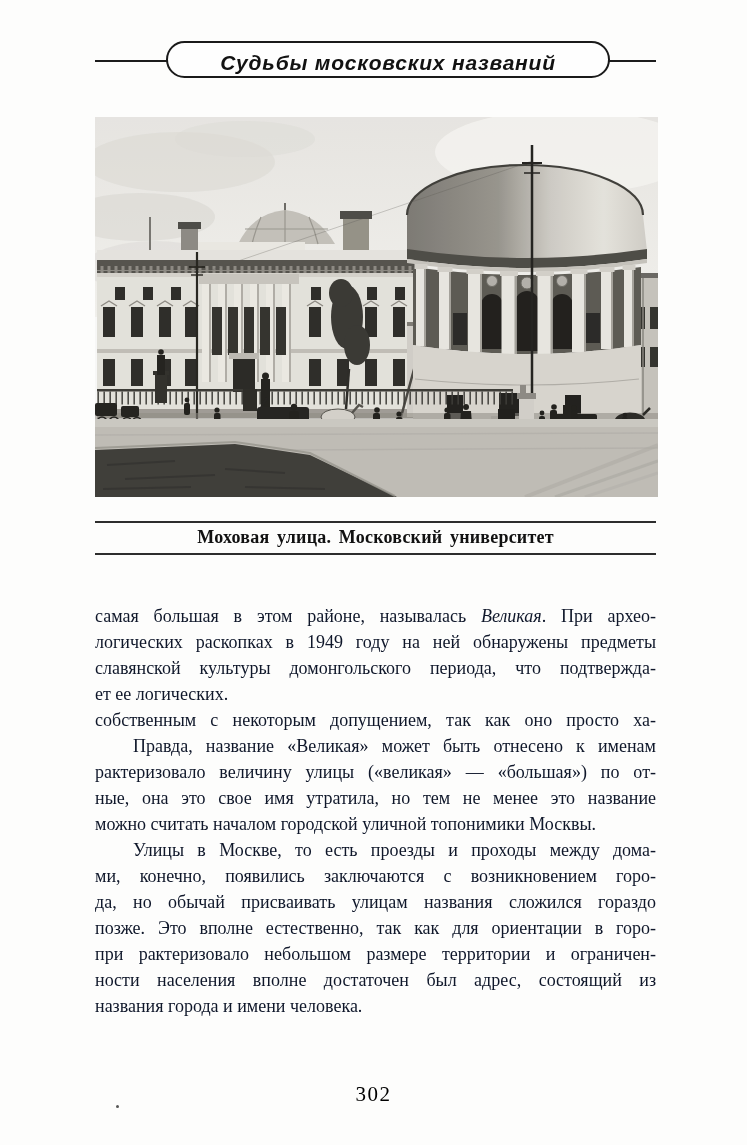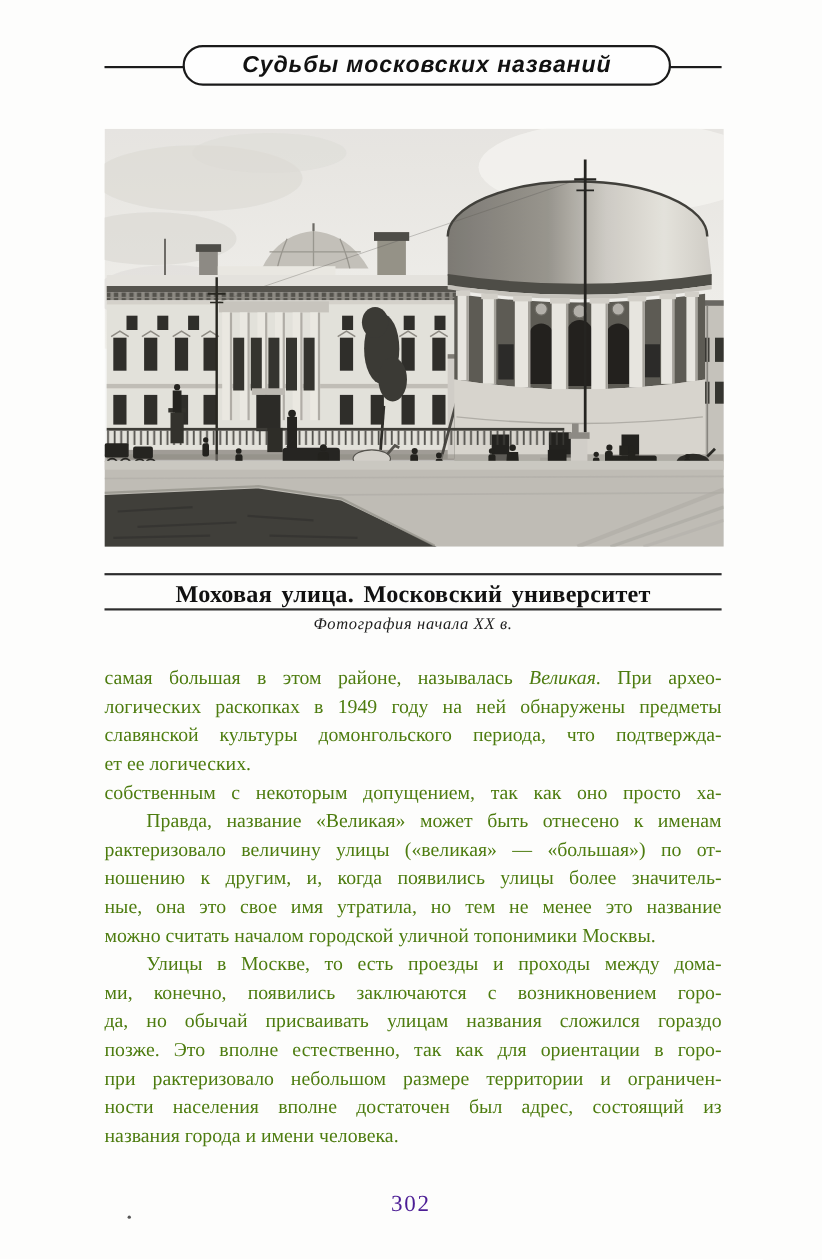--- a/index.html
+++ b/index.html
@@ -7,49 +7,49 @@
     position:relative; width:747px; height:1145px; background:#fdfdfc;
     font-family:"Liberation Serif", serif; color:#151515; overflow:hidden;
   }
   
   .rule { position:absolute; height:2px; background:#1c1c1c; top:60px; }
   .rule-left  { left:95px;  width:72px; }
   .rule-right { left:609px; width:47px; }
   .pill {
     position:absolute; left:166px; top:41px; width:444px; height:37px;
     border:2px solid #1a1a1a; border-radius:19px; background:#fefefe;
-    box-sizing:border-box; display:flex; align-items:center; justify-content:center;
+    box-sizing:border-box; display:flex; align-items:flex-end; justify-content:center;
   }
   .pill-label {
     font-family:"Liberation Sans", sans-serif; font-style:italic; font-weight:600;
     font-size:21px; letter-spacing:.8px; color:#121212; transform:translateY(-1px);
   }
   
   .photo { position:absolute; left:95px; top:117px; width:563px; height:380px; }
   .photo svg { display:block; }
   
   .cap-rule { position:absolute; left:95px; width:561px; height:2px; background:#2d2d2d; }
   .cap-rule-top { top:521px; }
   .cap-rule-bottom { top:553px; }
   .cap-title {
     position:absolute; left:95px; top:527px; width:561px; text-align:center;
-    font-weight:700; font-size:22px; letter-spacing:.2px; word-spacing:3px; color:#111;font-family:Liberation Serif, serif;
+    font-weight:700; font-size:18px; letter-spacing:.2px; word-spacing:3px; color:#111;font-family:Liberation Serif, serif;
   }
   .cap-sub {
     position:absolute; left:95px; top:560px; width:561px; text-align:center;
     font-style:italic; font-size:15px; letter-spacing:.6px; color:#1d1d1d;
   }
   
-  .body-text { position:absolute; left:95px; top:603px; width:561px; font-size:18px; color:#4d7c0f; }
+  .body-text { position:absolute; left:95px; top:603px; width:561px; font-size:18px; color:#0f172a; }
   .bodyline { height:26px; line-height:26px; text-align:justify; text-align-last:justify; text-justify:inter-word; }
   .bodyline.final { text-align-last:left; }
   .bodyline.indent { text-indent:38px; }
   .bodyline i { font-style:italic; }
   
-  .page-number { position:absolute; left:0; top:1082px; width:747px; text-align:center; font-size:21px; letter-spacing:1.5px; color:#4c1d95; }
+  .page-number { position:absolute; left:0; top:1082px; width:747px; text-align:center; font-size:21px; letter-spacing:1.5px; color:#000000; }
   .artifact { position:absolute; left:116px; top:1105px; width:3px; height:3px; border-radius:50%; background:#2c2c2c; opacity:.8; }
 </style>
 </head>
 <body>
 
 <div class="page">
 
   <div class="rule rule-left"></div>
   <div class="pill">
     <span class="pill-label">Судьбы московских названий</span>
@@ -401,31 +401,29 @@
           <line x1="150" y1="370" x2="230" y2="372"></line>
         </g>
         <rect x="0" y="0" width="563" height="380" fill="#6e6a60" opacity=".04"></rect>
       </g>
     </svg>
   </div>
 
   <div class="cap-rule cap-rule-top"></div>
   <div class="cap-title">Моховая улица. Московский университет</div>
   <div class="cap-rule cap-rule-bottom"></div>
-  <div class="cap-sub">Фотография начала XX в.</div>
 
   <div class="body-text">
       <div class="bodyline"><span>самая большая в этом районе, называлась </span><i>Великая</i><span>. При архео-</span></div>
       <div class="bodyline"><span>логических раскопках в 1949 году на ней обнаружены предметы</span></div>
       <div class="bodyline"><span>славянской культуры домонгольского периода, что подтвержда-</span></div>
       <div class="bodyline final"><span>ет ее логических.</span></div>
       <div class="bodyline"><span>собственным с некоторым допущением, так как оно просто ха-</span></div>
       <div class="bodyline indent"><span>Правда, название «Великая» может быть отнесено к именам</span></div>
       <div class="bodyline"><span>рактеризовало величину улицы («великая» — «большая») по от-</span></div>
-      <div class="bodyline"><span>ношению к другим, и, когда появились улицы более значитель-</span></div>
       <div class="bodyline"><span>ные, она это свое имя утратила, но тем не менее это название</span></div>
       <div class="bodyline final"><span>можно считать началом городской уличной топонимики Москвы.</span></div>
       <div class="bodyline indent"><span>Улицы в Москве, то есть проезды и проходы между дома-</span></div>
       <div class="bodyline"><span>ми, конечно, появились заключаются с возникновением горо-</span></div>
       <div class="bodyline"><span>да, но обычай присваивать улицам названия сложился гораздо</span></div>
       <div class="bodyline"><span>позже. Это вполне естественно, так как для ориентации в горо-</span></div>
       <div class="bodyline"><span>при рактеризовало небольшом размере территории и ограничен-</span></div>
       <div class="bodyline"><span>ности населения вполне достаточен был адрес, состоящий из</span></div>
       <div class="bodyline final"><span>названия города и имени человека.</span></div>
     </div>

